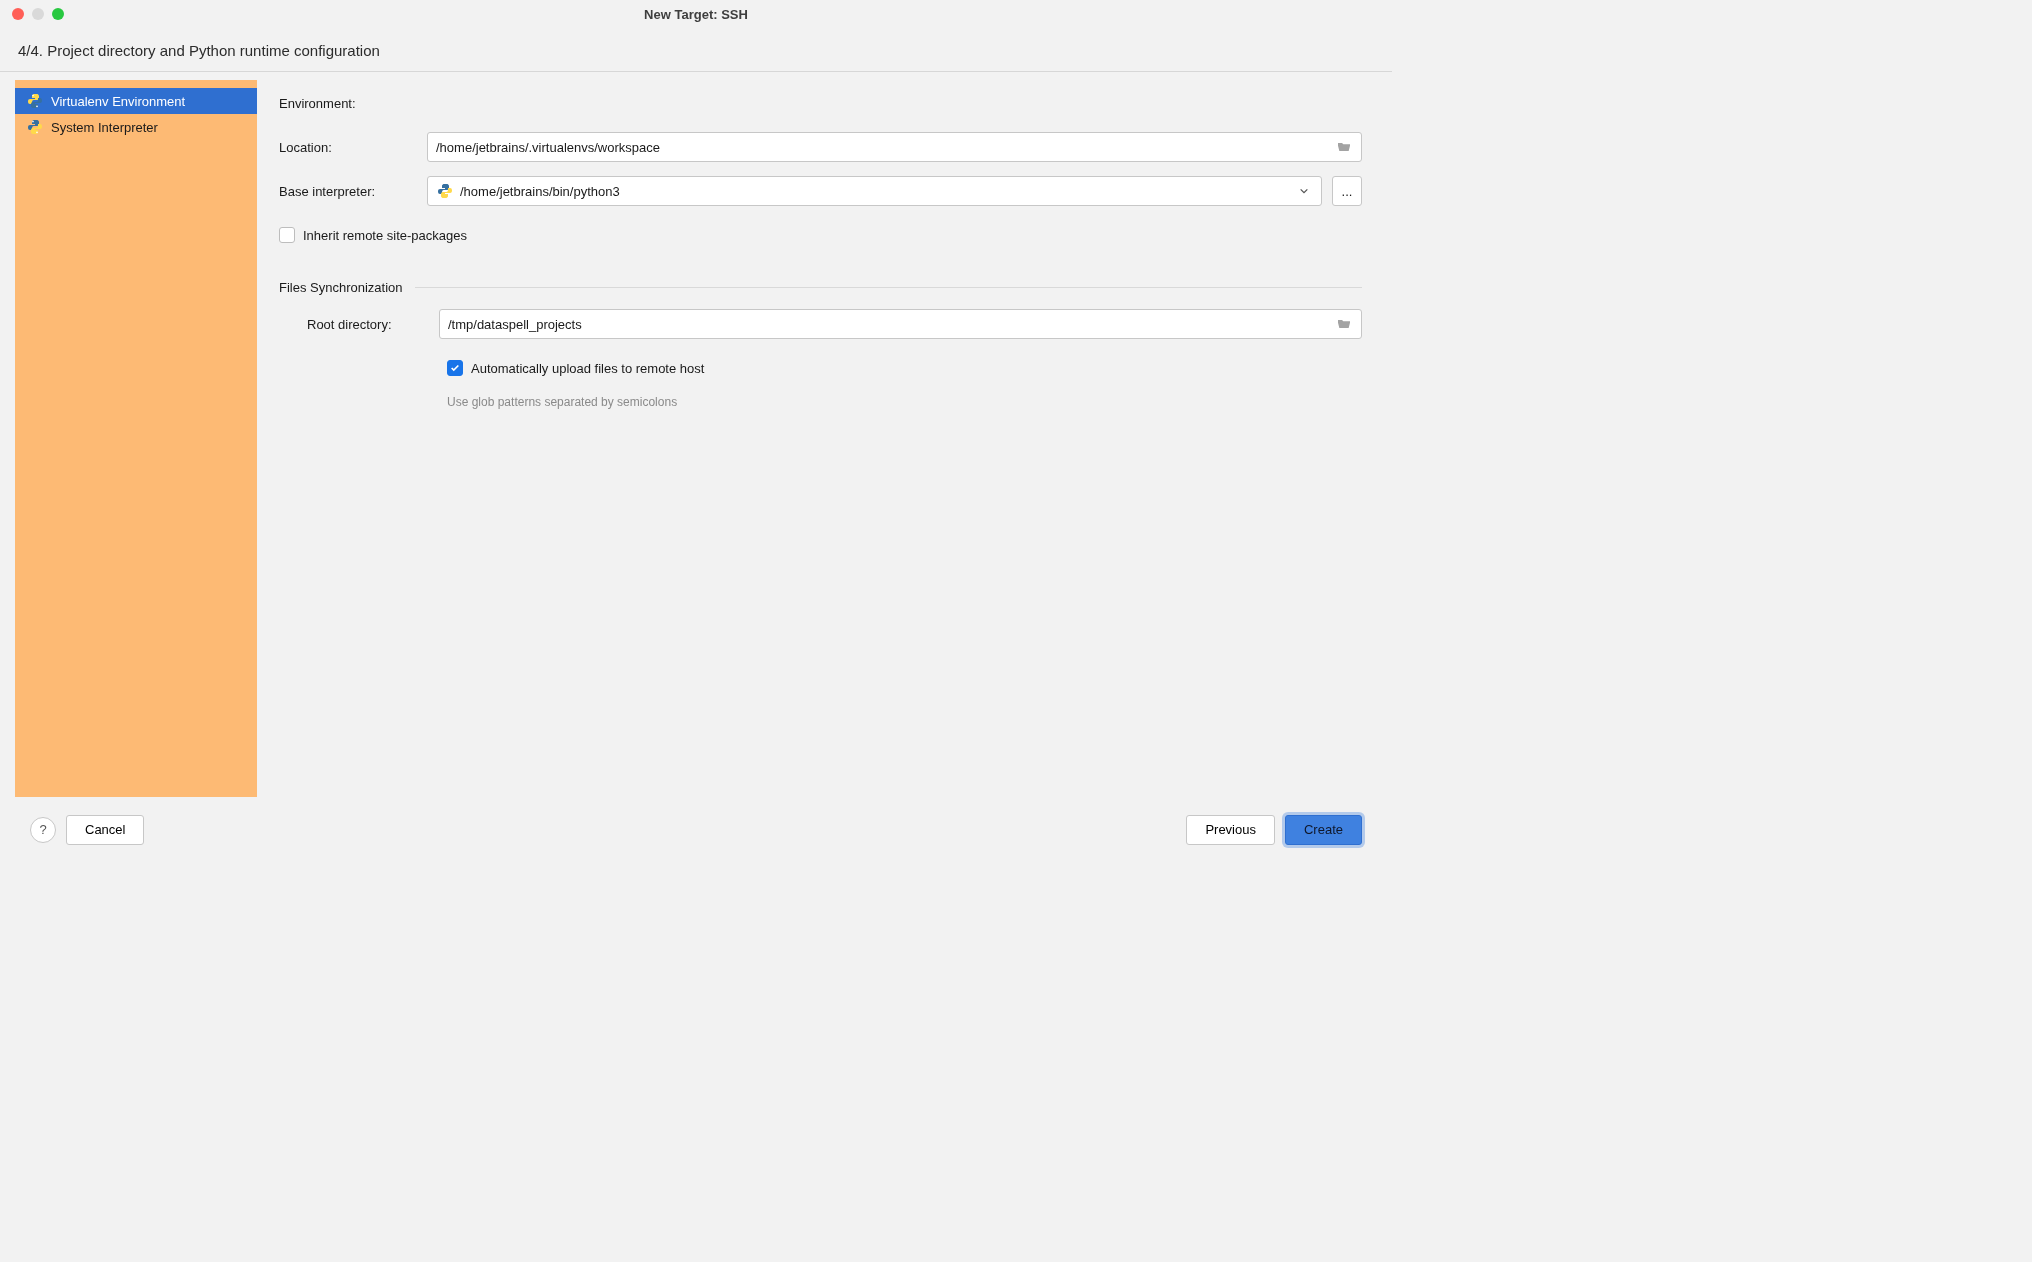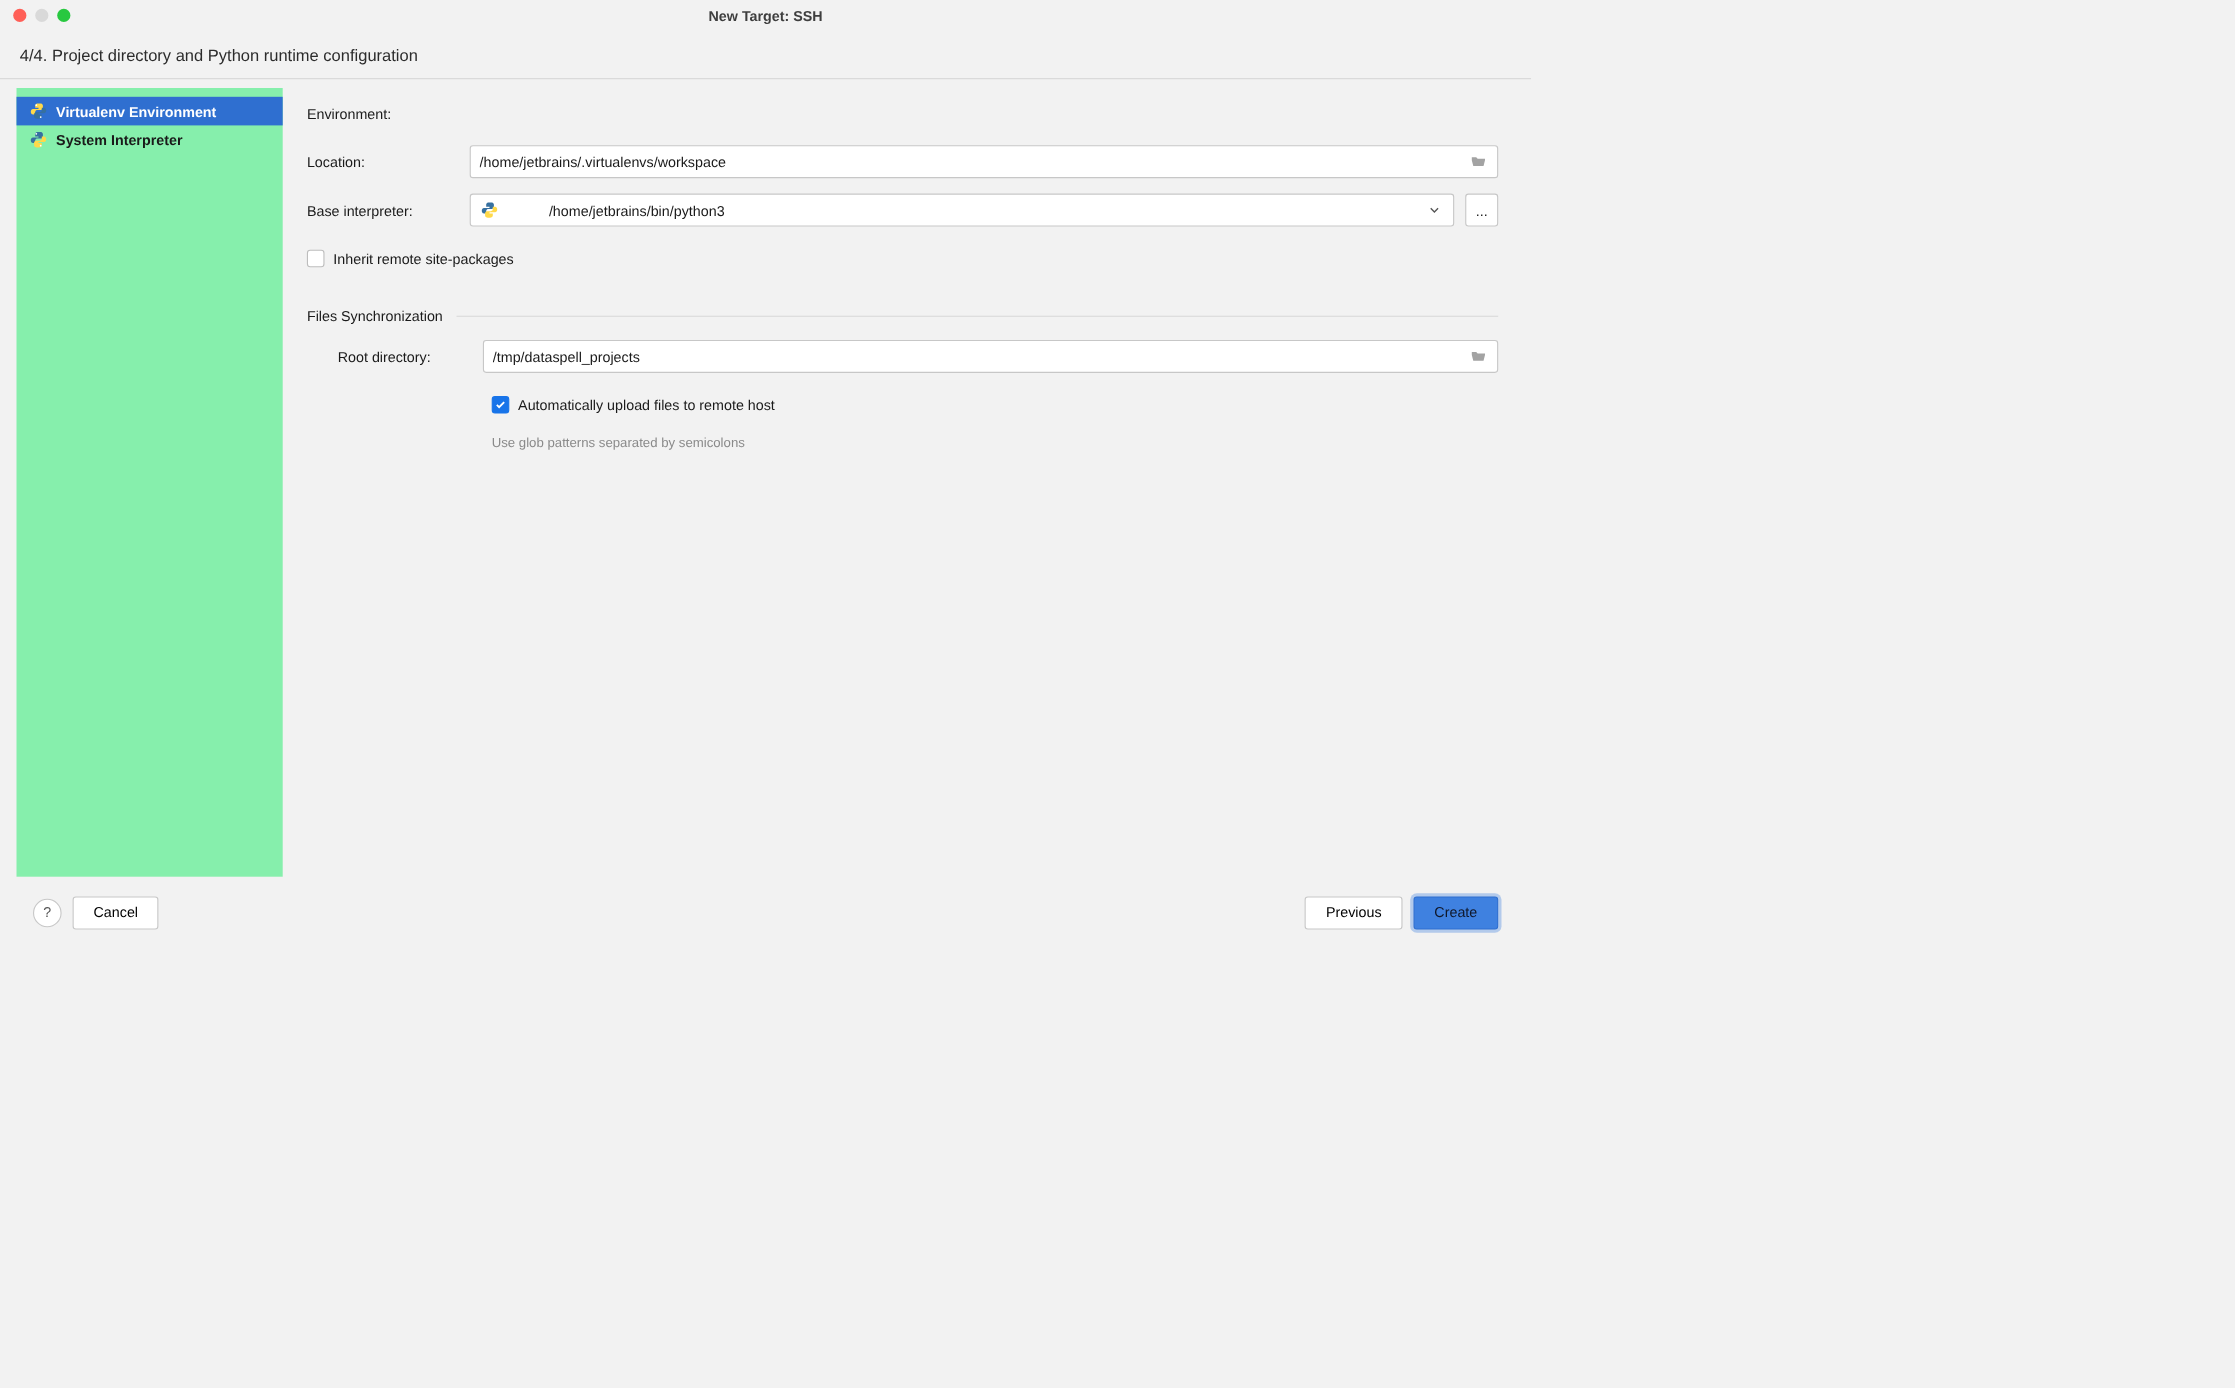--- a/index.html
+++ b/index.html
@@ -46,25 +46,24 @@
       color: #2c2c2c;
     }
     .divider { height: 1px; background: #d7d7d7; }
 
     .body {
       display: flex;
       height: calc(100% - 28px - 46px - 1px - 64px);
     }
     .sidebar {
       width: 242px;
-      background: #86efac;
+      background: #fdba74;
       padding: 8px 0;
       margin-left: 15px;
       margin-top: 8px;
-      font-weight: bold;
     }
     .side-item {
       display: flex;
       align-items: center;
       gap: 8px;
       height: 26px;
       padding: 0 12px;
       font-size: 13px;
       color: #1a1a1a;
     }
@@ -110,21 +109,20 @@
     .input-wrap {
       flex: 1;
       height: 30px;
       border: 1px solid #c7c7c7;
       border-radius: 3px;
       background: #fff;
       display: flex;
       align-items: center;
       padding: 0 8px;
       position: relative;
-      gap: 39px;
     }
     .input-text {
       flex: 1;
       font-size: 13px;
       color: #1a1a1a;
       border: none;
       outline: none;
       background: transparent;
     }
     .input-icon-right {

